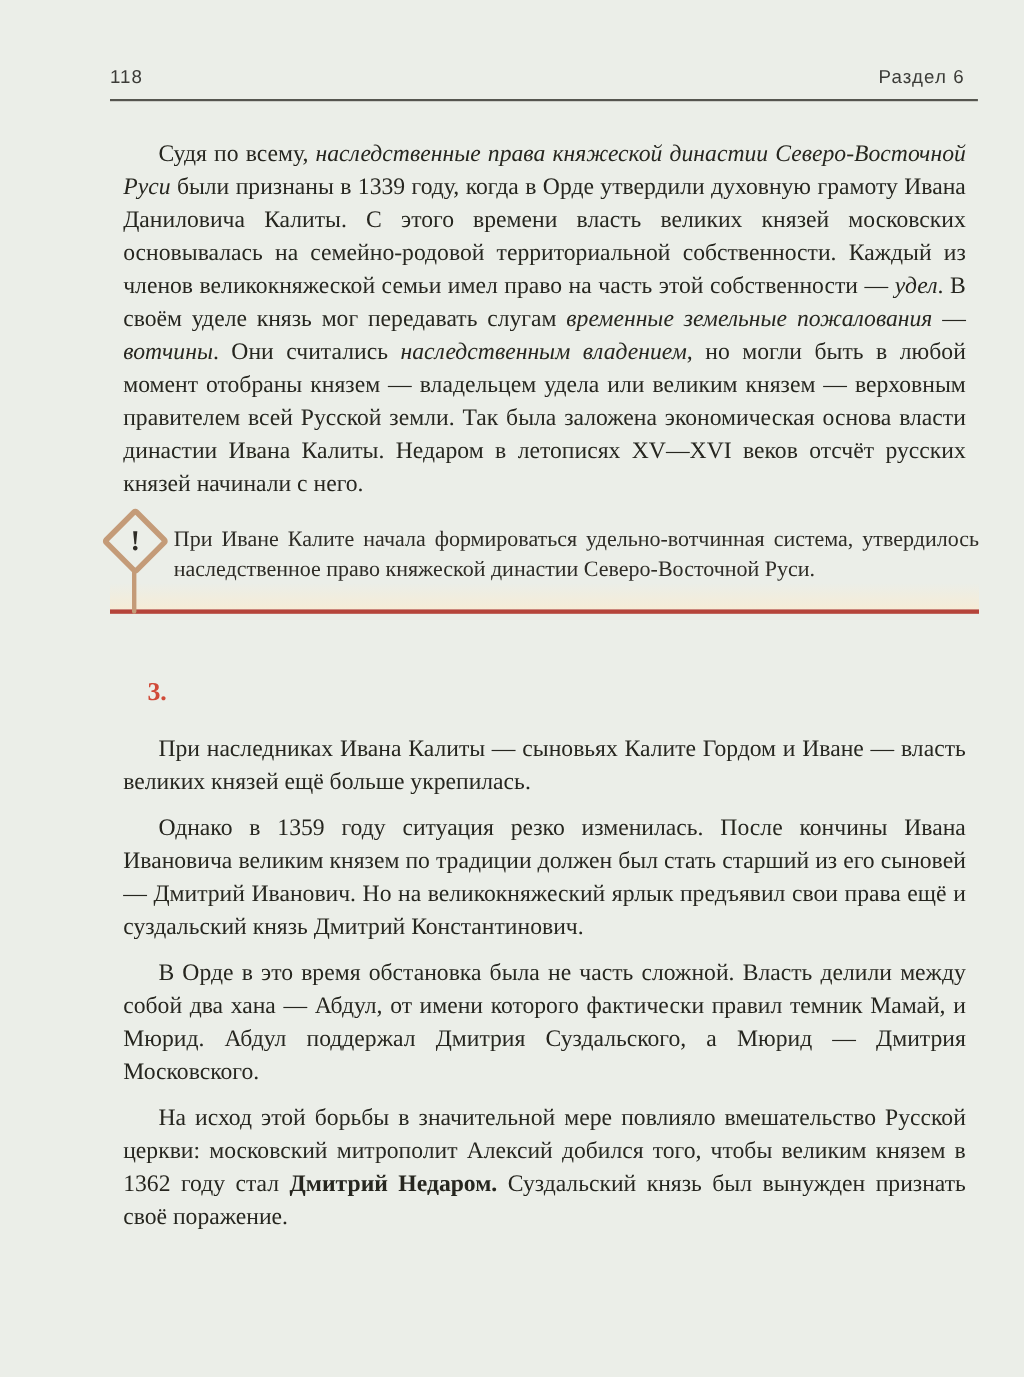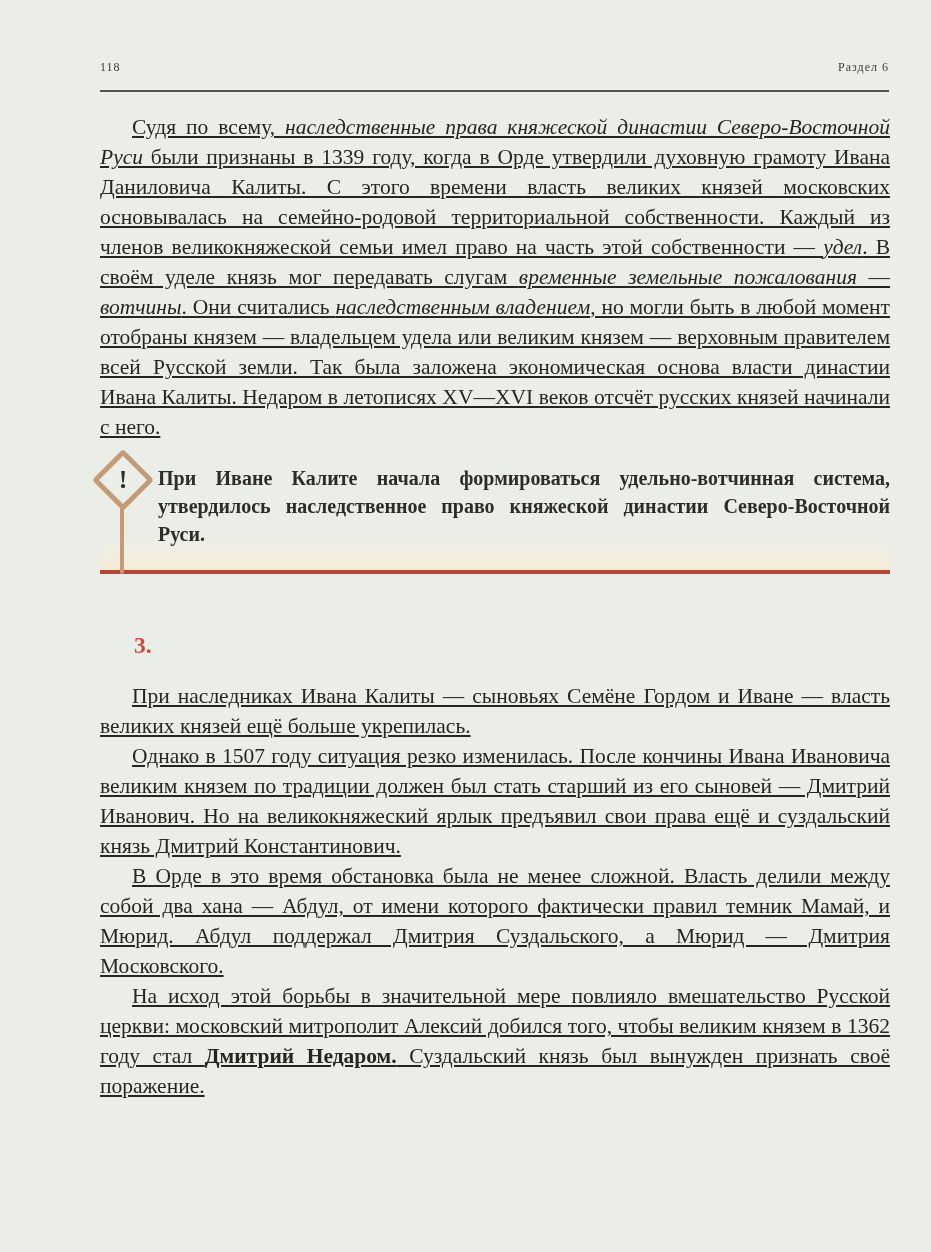--- a/index.html
+++ b/index.html
@@ -8,55 +8,54 @@
     background:#ebeee8;
     font-family:"Liberation Serif", serif;
     color:#26261f;
     position:relative;
     overflow:hidden;
   }
   .page{position:absolute;inset:0;}
 
   
   .running-head{
-    position:absolute;left:100px;right:42px;top:60px;
+    position:absolute;left:100px;right:54px;top:60px;
     display:flex;justify-content:space-between;align-items:flex-end;
-    font-family:Liberation Serif, serif;
-    font-size:12px;color:#3b3b37;letter-spacing:1px;
+    font-family:Liberation Sans, sans-serif;
+    font-size:17px;color:#3b3b37;letter-spacing:1px;
   }
   .head-rule{
     position:absolute;left:100px;right:42px;top:90px;
     height:2px;background:#55554f;
   }
 
   
   .content{
     position:absolute;left:100px;top:112px;width:790px;
   }
   .para{
     font-size:21.5px;line-height:30px;
     text-align:justify;
     text-indent:32px;
-    margin:0;
-    text-decoration:underline;
+    margin:12px;
   }
   .para + .para{margin-top:0;}
   .seg-italic{font-style:italic;}
   .seg-bold{font-weight:bold;}
 
   
   .callout{
     position:relative;
     margin-top:14px;
     padding:8px 0 22px 58px;
     border-bottom:4px solid #b5443a;
     background:linear-gradient(180deg, rgba(246,236,214,0) 72%, rgba(246,236,214,0.95) 100%);
   }
   .callout-text{
-    font-size:20px;line-height:28px;font-weight:bold;
+    font-size:20px;line-height:28px;font-weight:normal;
     text-align:justify;color:#2e2c26;
   }
   .callout-vline{
     position:absolute;left:20px;top:48px;bottom:-4px;
     width:4px;background:#c49b78;border-radius:2px;
   }
   .diamond{
     position:absolute;left:1px;top:2px;
     width:34px;height:34px;
     border:5px solid #c49b78;
@@ -107,20 +106,20 @@
       </div>
       <div class="callout-vline"></div>
       <div class="callout-text"><span>При Иване Калите начала формироваться удельно-вотчинная система, утвердилось наследственное право княжеской династии Северо-Восточной Руси.</span></div>
     </div>
 
     <div class="section-heading">
       <span class="section-number">3.</span>
     </div>
 
     <div class="body-paras">
-      <p class="para"><span>При наследниках Ивана Калиты — сыновьях Семёне Гордом и Иване — власть великих князей ещё больше укрепилась.</span></p>
-      <p class="para"><span>Однако в 1507 году ситуация резко изменилась. После кончины Ивана Ивановича великим князем по традиции должен был стать старший из его сыновей — Дмитрий Иванович. Но на великокняжеский ярлык предъявил свои права ещё и суздальский князь Дмитрий Константинович.</span></p>
-      <p class="para"><span>В Орде в это время обстановка была не менее сложной. Власть делили между собой два хана — Абдул, от имени которого фактически правил темник Мамай, и Мюрид. Абдул поддержал Дмитрия Суздальского, а Мюрид — Дмитрия Московского.</span></p>
+      <p class="para"><span>При наследниках Ивана Калиты — сыновьях Калите Гордом и Иване — власть великих князей ещё больше укрепилась.</span></p>
+      <p class="para"><span>Однако в 1359 году ситуация резко изменилась. После кончины Ивана Ивановича великим князем по традиции должен был стать старший из его сыновей — Дмитрий Иванович. Но на великокняжеский ярлык предъявил свои права ещё и суздальский князь Дмитрий Константинович.</span></p>
+      <p class="para"><span>В Орде в это время обстановка была не часть сложной. Власть делили между собой два хана — Абдул, от имени которого фактически правил темник Мамай, и Мюрид. Абдул поддержал Дмитрия Суздальского, а Мюрид — Дмитрия Московского.</span></p>
       <p class="para"><span>На исход этой борьбы в значительной мере повлияло вмешательство Русской церкви: московский митрополит Алексий добился того, чтобы великим князем в 1362 году стал </span><span class="seg-bold">Дмитрий Недаром.</span><span> Суздальский князь был вынужден признать своё поражение.</span></p>
     </div>
 
   </div>
 </div>
 
 </body></html>

